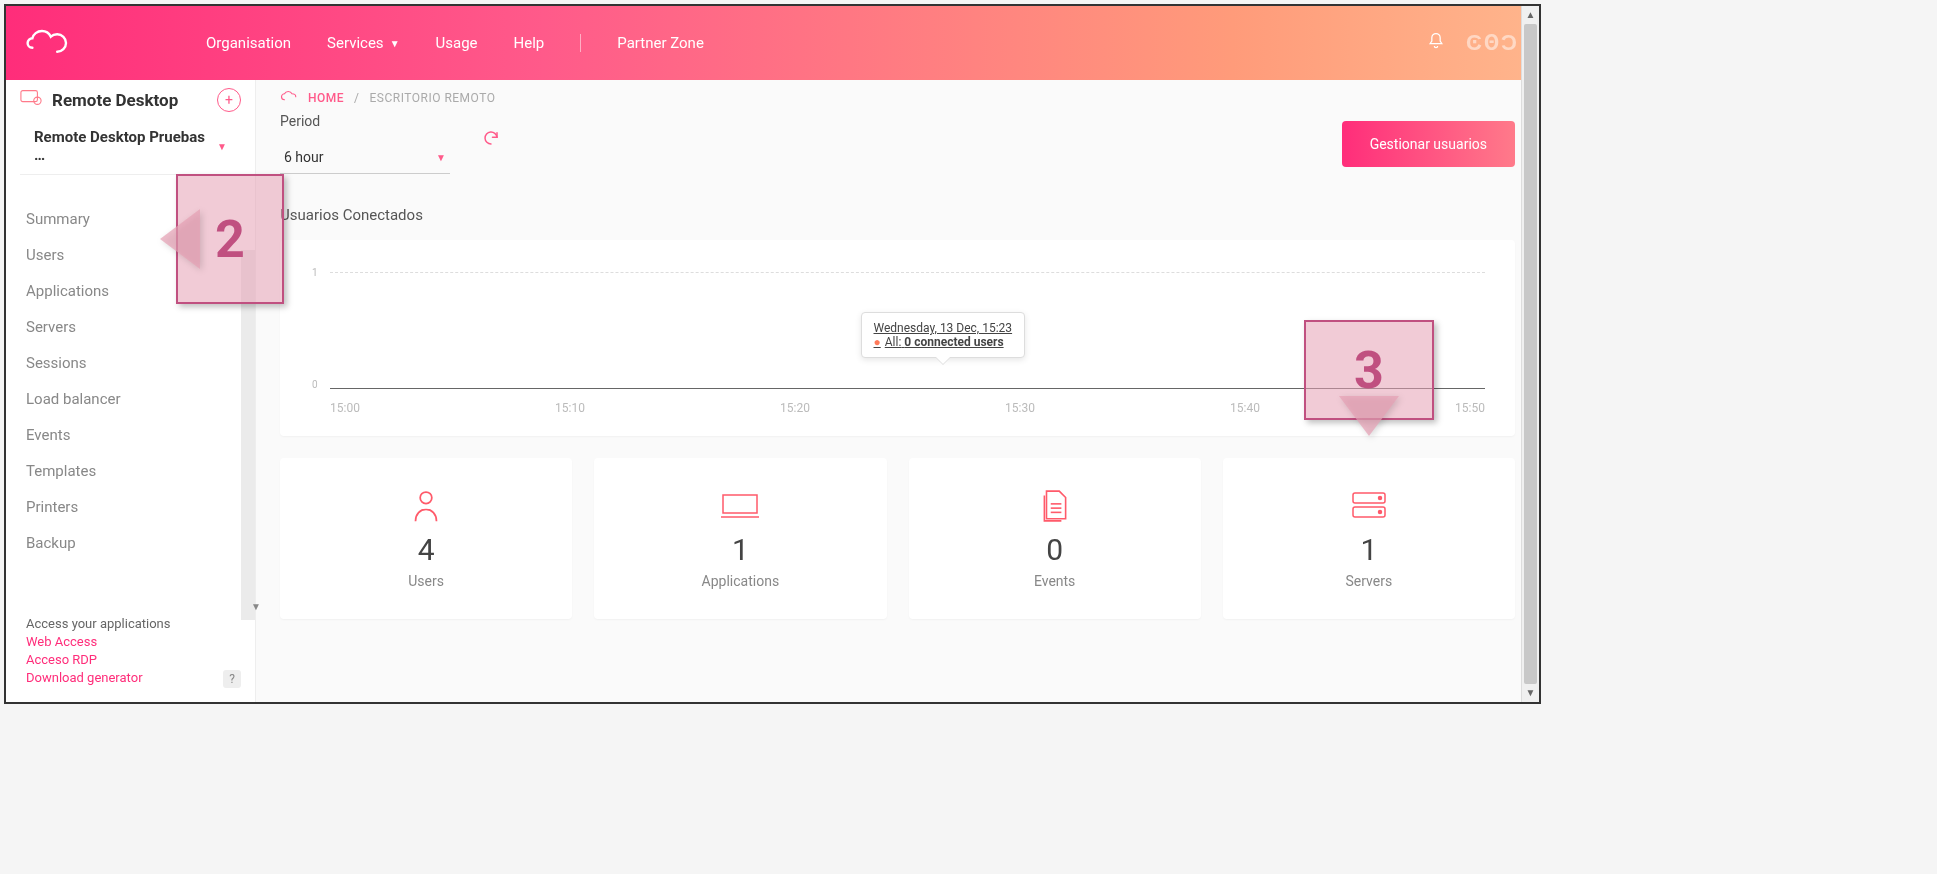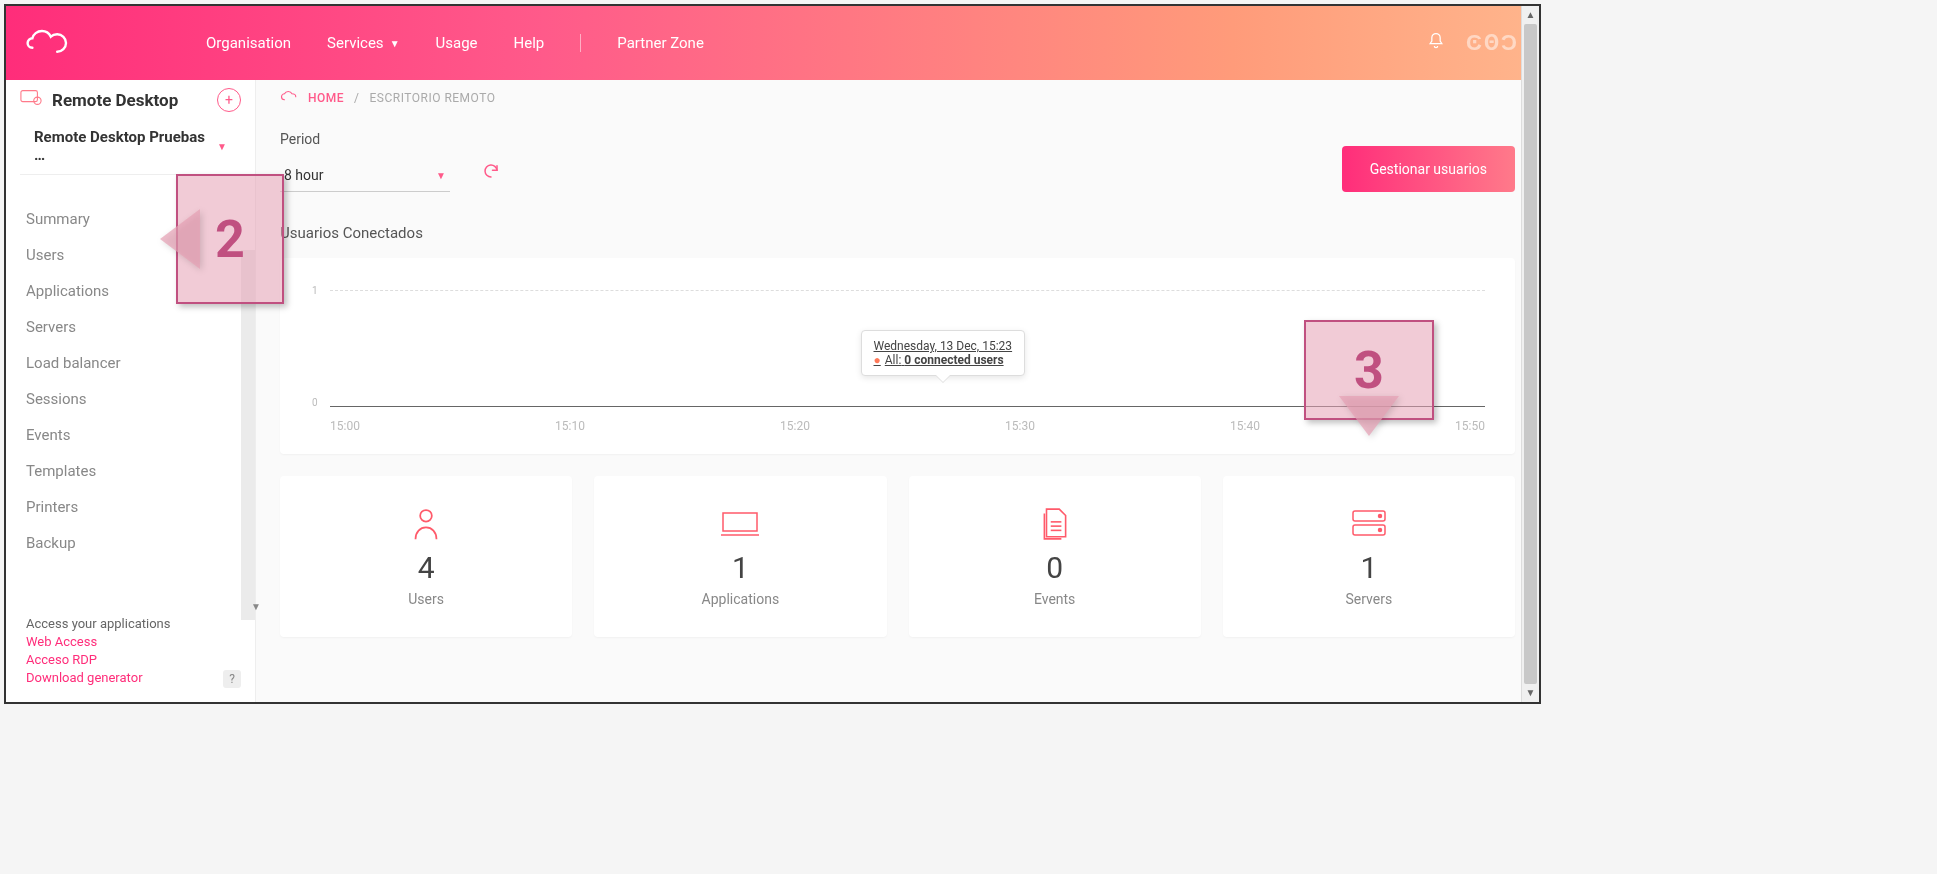--- a/index.html
+++ b/index.html
@@ -31,21 +31,21 @@
 .sb-item { padding:9px 20px; color:#888; font-size:15px; cursor:pointer; }
 .sb-footer { margin-top:auto; padding:10px 20px 14px; font-size:13px; position:relative; }
 .sb-footer .hdr { color:#666; margin-bottom:0; }
 .sb-footer a { color:#ff2d7a; display:block; margin:3px 0; text-decoration:none; cursor:pointer; }
 .sb-help-q { position:absolute; right:14px; bottom:14px; background:#eee; border-radius:3px; width:18px; height:18px; display:flex; align-items:center; justify-content:center; color:#888; font-size:12px; cursor:pointer; }
 .sb-scroll-hint { position:absolute; right:-6px; bottom:90px; color:#888; font-size:10px; }
 .main { flex:1; padding:10px 24px; overflow:auto; background:#fafafa; }
 .breadcrumb { display:flex; align-items:flex-end; gap:10px; color:#aaa; font-size:12px; letter-spacing:.5px; }
 .breadcrumb .home { color:#ff5a8a; font-weight:500; cursor:pointer; }
 .breadcrumb .bc-icon { color:#ff5a8a; }
-.period-row { display:flex; align-items:flex-end; margin-top:26px; }
+.period-row { display:flex; align-items:center; margin-top:8px; }
 .period { display:flex; flex-direction:column; }
 .period-label { font-size:14px; color:#555; margin-bottom:14px; }
 .period-select { width:170px; border:none; border-bottom:1px solid #ccc; padding:6px 4px 8px; font-size:14px; color:#333; background:transparent; display:flex; justify-content:space-between; align-items:center; cursor:pointer; }
 .period-select .caret { color:#ff5a8a; font-size:10px; }
 .refresh { margin-left:32px; color:#ff5a8a; cursor:pointer; padding-bottom:8px; }
 .primary-btn { margin-left:auto; background:linear-gradient(90deg,#ff2d7a,#ff7a8a); color:#fff; border:none; padding:15px 28px; border-radius:4px; font-size:14px; cursor:pointer; }
 .section-title { margin-top:32px; font-size:15px; color:#555; }
 .chart-card { background:#fff; border-radius:4px; margin-top:16px; padding:26px 20px 10px; position:relative; box-shadow:0 1px 2px rgba(0,0,0,.04); }
 .chart-area { position:relative; height:160px; margin-left:20px; }
 .y-tick { position:absolute; left:-8px; font-size:10px; color:#bbb; transform:translateY(-50%); }
@@ -127,22 +127,22 @@
         <div class="sb-selector-inner">
           <span>Remote Desktop Pruebas …</span>
             <span class="caret">▼</span>
         </div>
       </div>
       <div class="sb-menu">
         <div class="sb-item">Summary</div>
         <div class="sb-item">Users</div>
         <div class="sb-item">Applications</div>
         <div class="sb-item">Servers</div>
+        <div class="sb-item">Sessions</div>
         <div class="sb-item">Load balancer</div>
-        <div class="sb-item">Sessions</div>
         <div class="sb-item">Events</div>
         <div class="sb-item">Templates</div>
         <div class="sb-item">Printers</div>
         <div class="sb-item">Backup</div>
       </div>
       <div class="sidebar-scroll-shadow"></div>
       <span class="sb-scroll-hint">▼</span>
       <div class="sb-footer">
         <div class="hdr">Access your applications</div>
         <a>Web Access</a>
@@ -162,21 +162,21 @@
         </span>
         <span class="home">HOME</span>
         <span>/</span>
         <span>ESCRITORIO REMOTO</span>
       </div>
 
       <div class="period-row">
         <div class="period">
           <div class="period-label">Period</div>
           <div class="period-select">
-            <span>8 hour</span>
+            <span>6 hour</span>
               <span class="caret">▼</span>
           </div>
         </div>
         <div class="refresh">
           <svg width="18" height="18" viewBox="0 0 24 24" fill="none" stroke="#ff5a8a" stroke-width="2">
               <path d="M20 11A8 8 0 1 0 12 20" stroke-linecap="round"></path>
               <path d="M20 5v6h-6" stroke-linecap="round"></path>
             </svg>
         </div>
         <button class="primary-btn">Gestionar usuarios</button>

